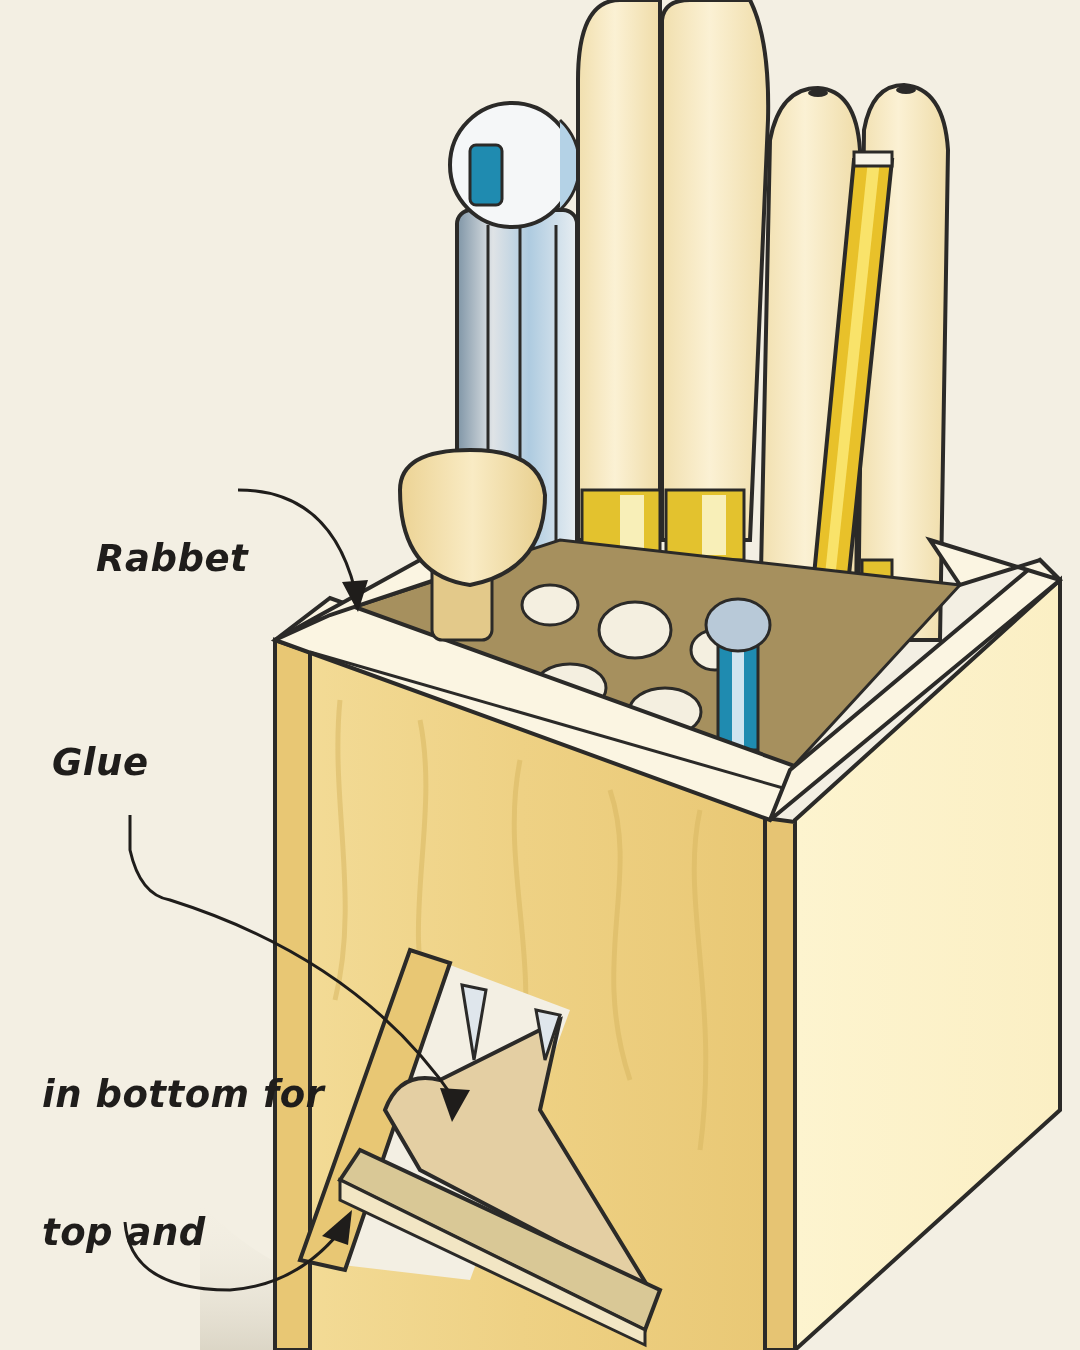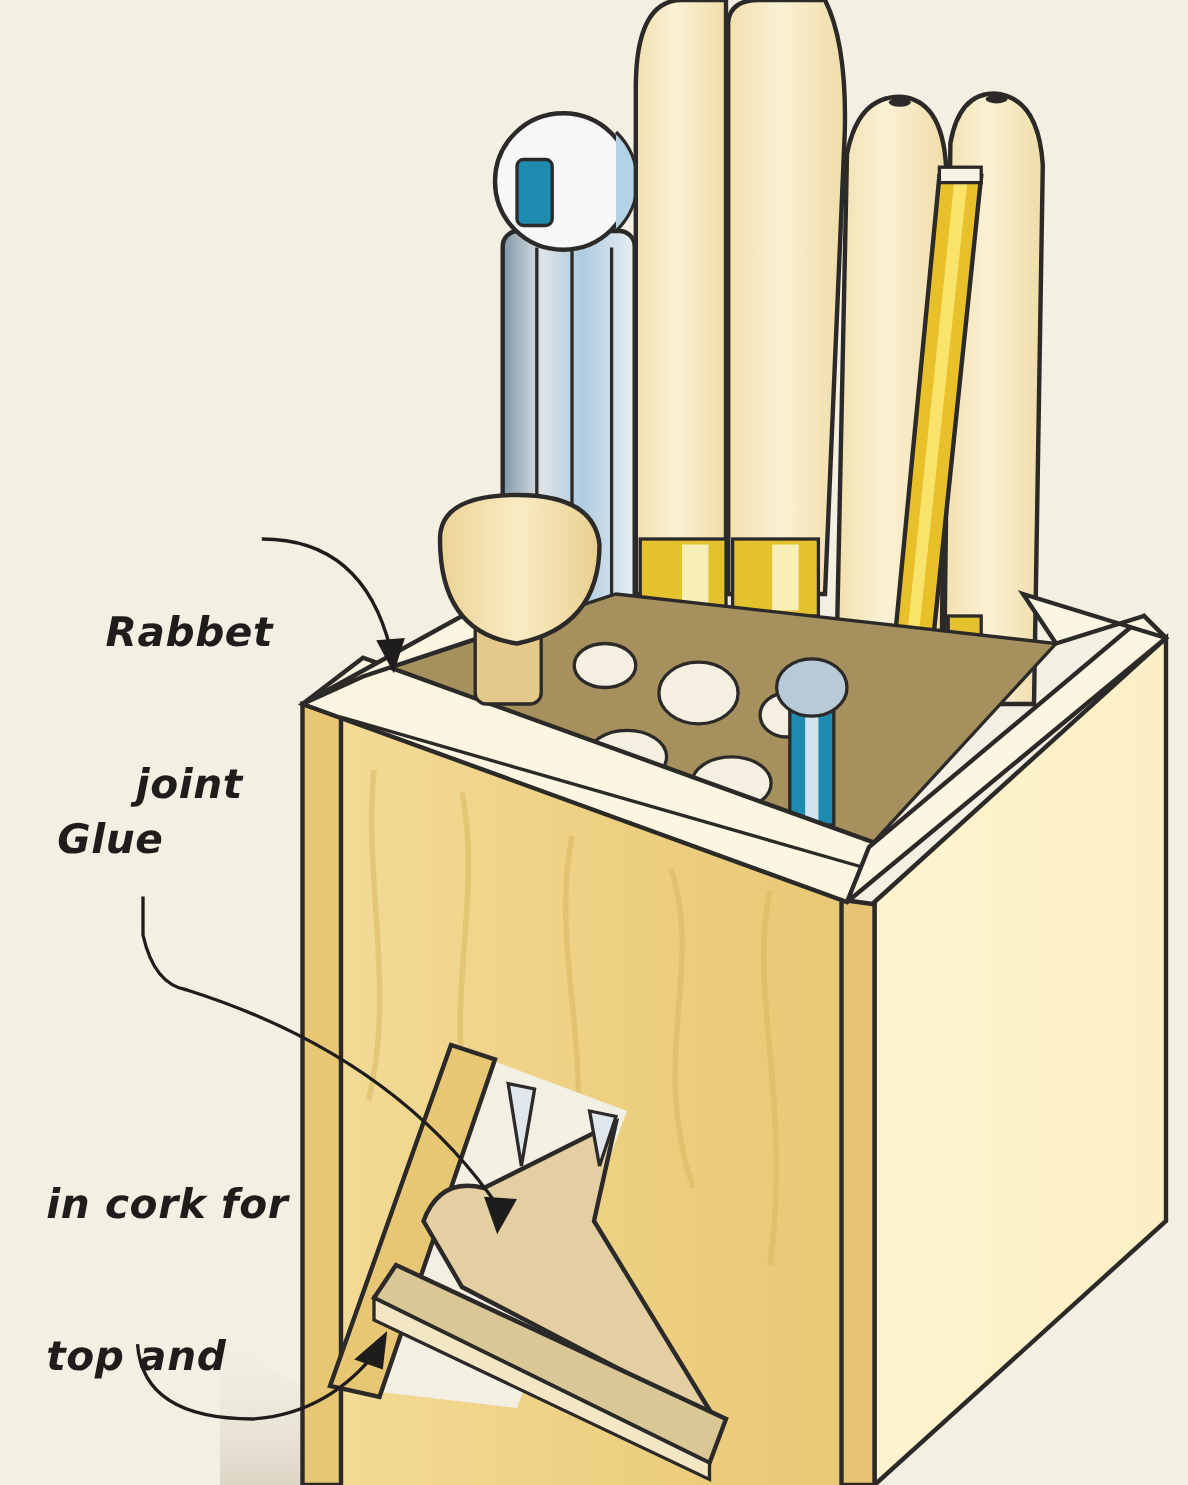--- a/index.html
+++ b/index.html
@@ -1,20 +1,20 @@
 <!DOCTYPE html>
 <html><head>
 <meta charset="utf-8">
 <style>
   html, body { margin: 0; padding: 0; }
   body { width: 1080px; height: 1350px; background: #f3efe3; overflow: hidden; position: relative; font-family: "DejaVu Sans", sans-serif; }
   .canvas { position: absolute; left: 0; top: 0; width: 1080px; height: 1350px; }
   .label { position: absolute; font-family: "DejaVu Sans", sans-serif; font-style: italic; font-weight: bold; color: #1f1d1b; font-size: 37px; line-height: 46px; letter-spacing: 0.5px; white-space: pre; }
   .label div { display: block; }
-  #lbl-rabbet { left: 96px; top: 460px; text-align: center; }
+  #lbl-rabbet { left: 96px; top: 444px; text-align: left; }
   #lbl-glue { left: 52px; top: 648px; }
   #lbl-dadoes { left: 42px; top: 980px; }
 </style>
 </head>
 <body>
 
 <svg class="canvas" viewBox="0 0 1080 1350" xmlns="http://www.w3.org/2000/svg">
   <defs>
     <linearGradient id="gFront" x1="0" x2="1" y1="0" y2="0">
       <stop offset="0" stop-color="#f3dc98"></stop>
@@ -160,25 +160,24 @@
   </g>
   <g fill="#1f1d1b">
     <polygon points="342,582 368,580 358,612"></polygon>
     <polygon points="440,1088 470,1090 452,1122"></polygon>
     <polygon points="322,1236 352,1210 348,1245"></polygon>
   </g>
 </svg>
 
 <div class="label" id="lbl-rabbet">
   <div>Rabbet</div>
-  <div>joint</div>
 </div>
 
 <div class="label" id="lbl-glue">
   <div>Glue</div>
 </div>
 
 <div class="label" id="lbl-dadoes">
-  <div>in cork for</div>
+  <div>in bottom for</div>
   <div>top and</div>
   
   
 </div>
 
 </body></html>

